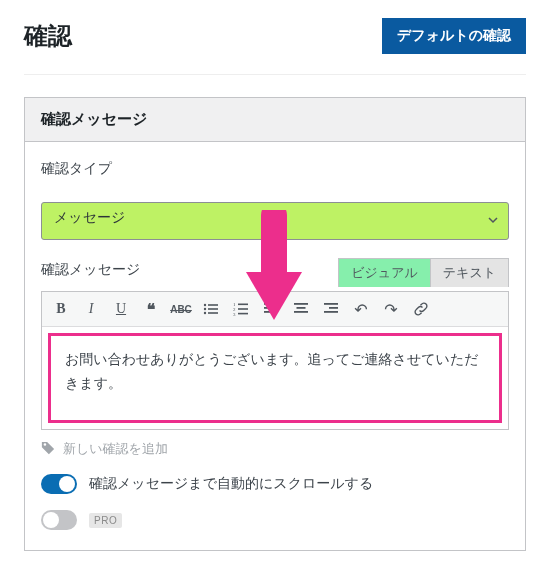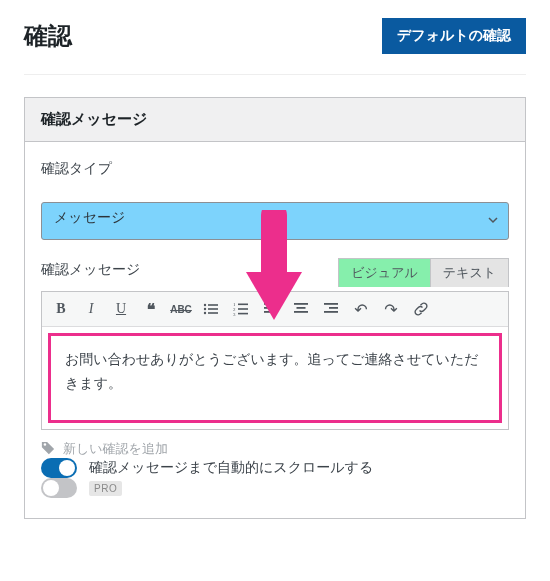--- a/index.html
+++ b/index.html
@@ -60,21 +60,21 @@
   }
   .select-wrap {
     position: relative;
     margin-bottom: 18px;
   }
   .select {
     width: 100%;
     height: 38px;
     border: 1px solid #8c8f94;
     border-radius: 3px;
-    background: #7dd3fc;
+    background: #bef264;
     padding: 6px 30px 6px 12px;
     font-size: 14px;
     color: #2c3338;
     appearance: none;
     -webkit-appearance: none;
     cursor: pointer;
   }
   .select-chevron {
     position: absolute;
     right: 10px;
@@ -151,20 +151,21 @@
     gap: 8px;
     color: #a0a5aa;
     font-size: 13px;
     margin-top: 10px;
     cursor: pointer;
   }
   .toggle-row {
     display: flex;
     align-items: center;
     gap: 12px;
+    margin-top: 16px;
     font-size: 14px;
     color: #3c434a;
   }
   .toggle {
     width: 36px;
     height: 20px;
     border-radius: 10px;
     position: relative;
     cursor: pointer;
     flex: none;

